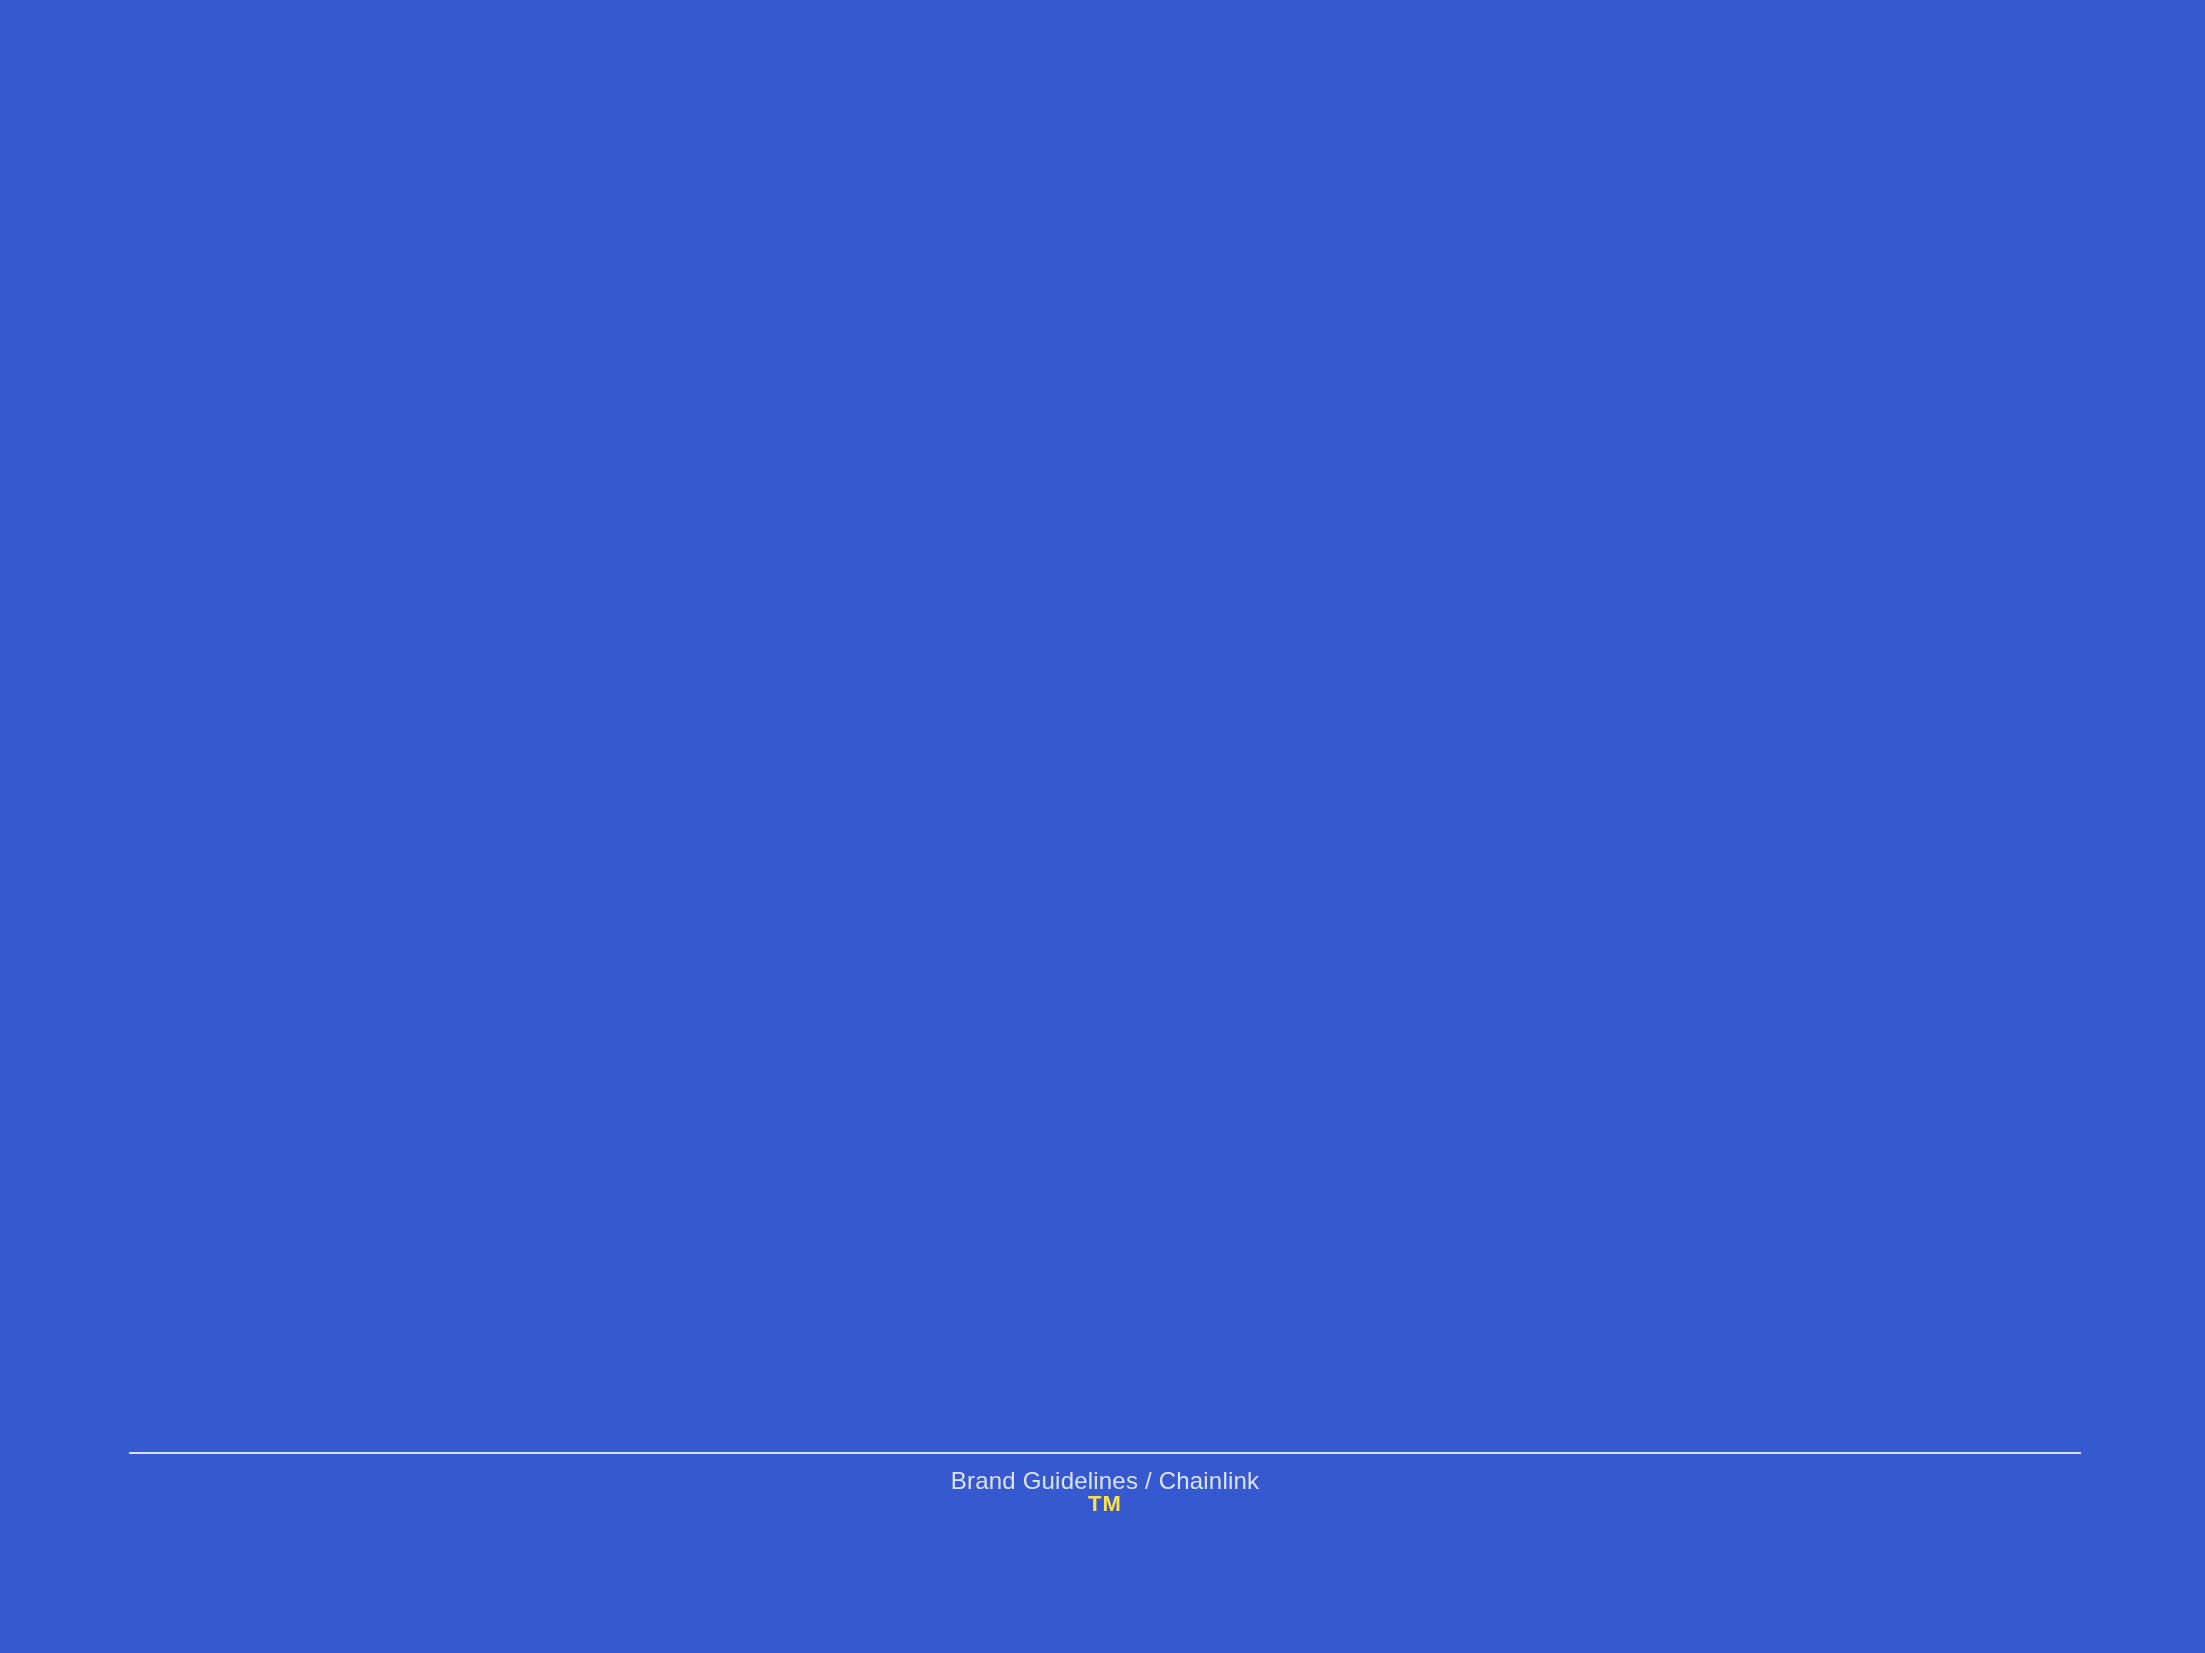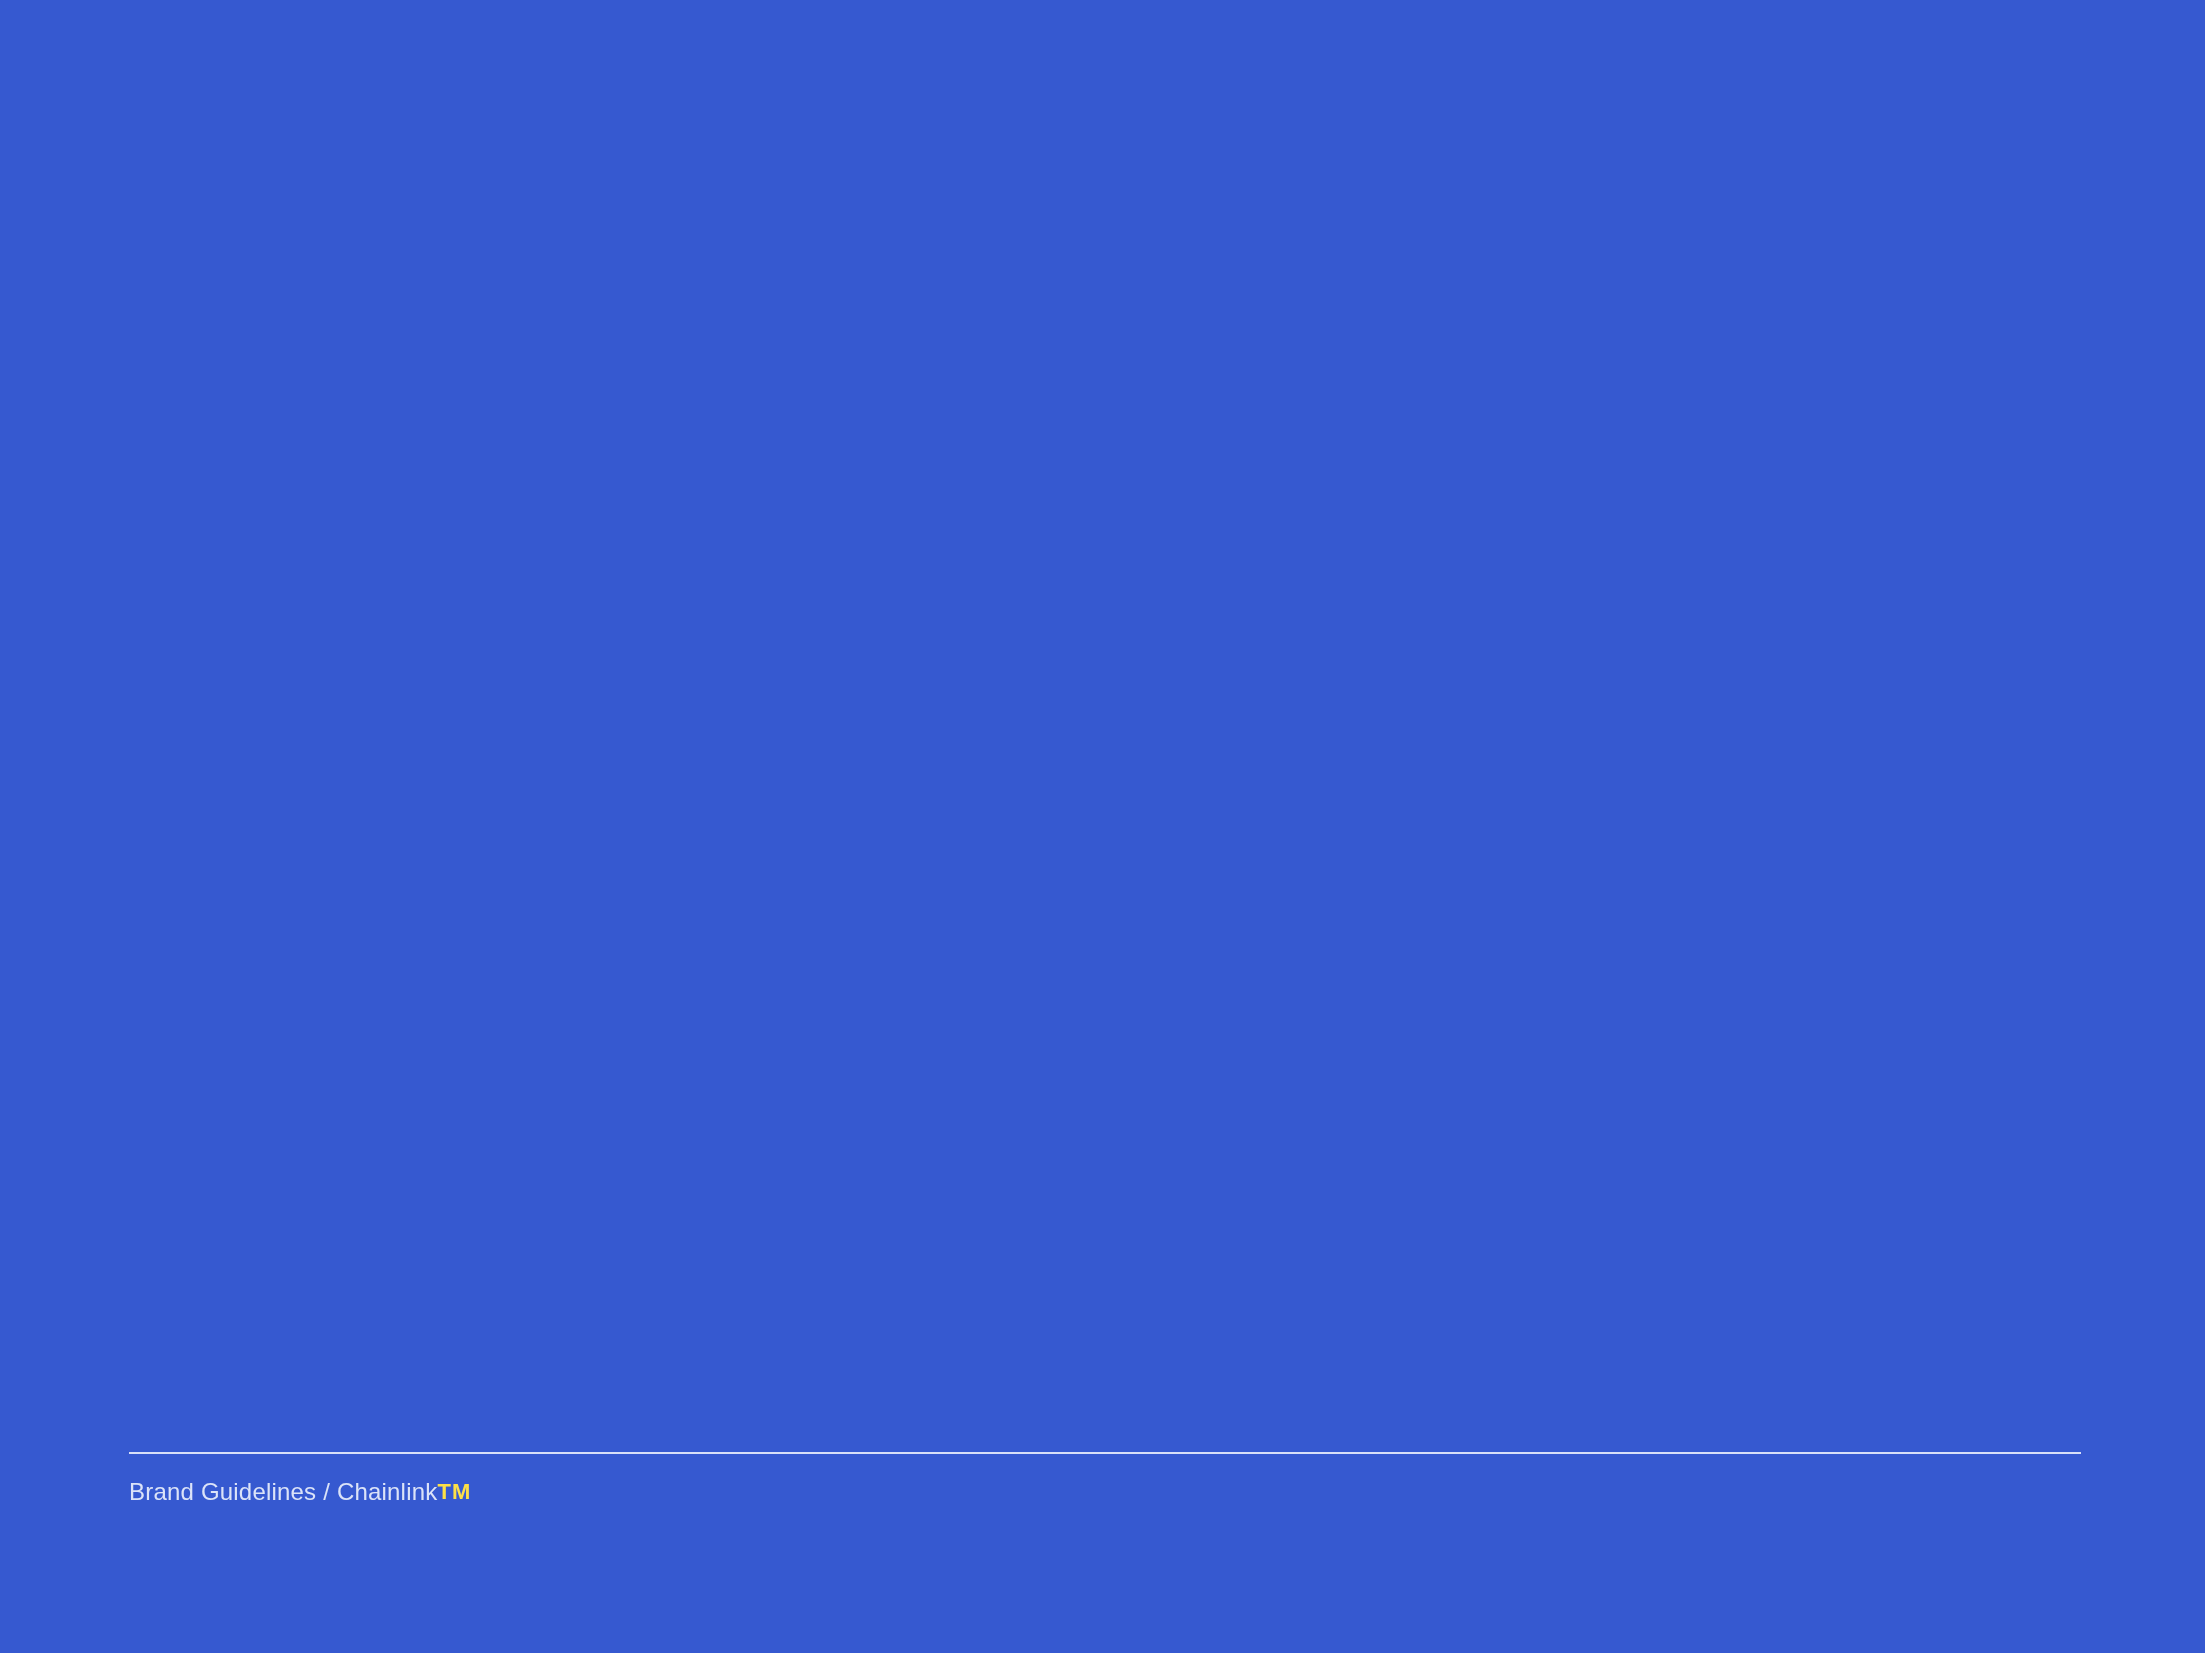--- a/index.html
+++ b/index.html
@@ -73,21 +73,22 @@
   }
 
   .footer-row {
     position: absolute;
     left: 0;
     right: 0;
     top: 1.6px;
     height: 76px;
     display: flex;
     align-items: center;
-    justify-content: flex-start;
+    justify-content: center;
+    flex-direction: column;
   }
 
   .footer-caption {
     font-family: "Liberation Sans", sans-serif;
     font-size: 24px;
     font-weight: 400;
     line-height: 1.0;
     color: #dbe3f8;
     letter-spacing: 0.2px;
     white-space: nowrap;

